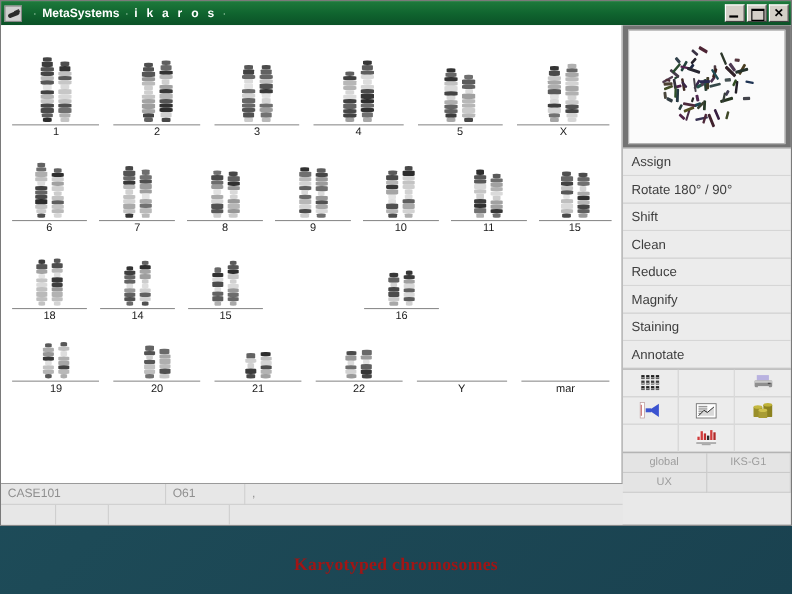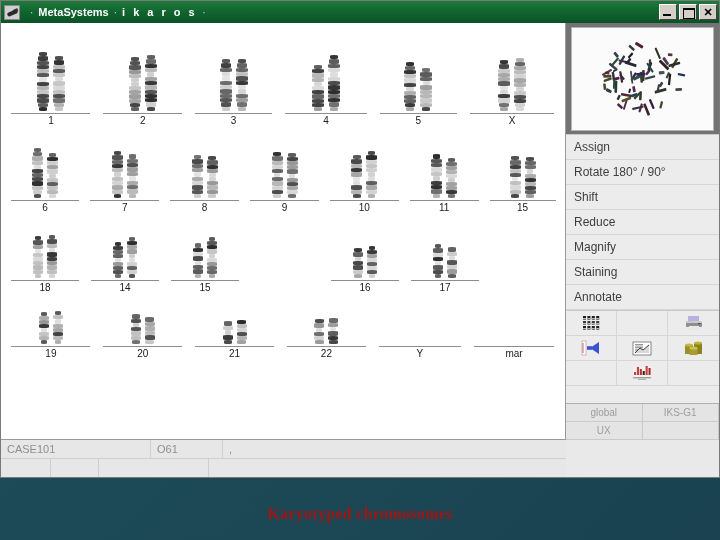--- a/index.html
+++ b/index.html
@@ -881,45 +881,20 @@
                 <div class="band" style="height: 4px; background: rgb(160, 160, 160); width: 100%; margin-left: 0%;"></div>
                 <div class="band" style="height: 4px; background: rgb(216, 216, 216); width: 100%; margin-left: 0%;"></div>
                 <div class="band" style="height: 4px; background: rgb(97, 97, 97); width: 100%; margin-left: 0%;"></div>
                 <div class="band" style="height: 4px; background: rgb(215, 215, 215); width: 100%; margin-left: 0%;"></div>
                 <div class="band" style="height: 4px; background: rgb(92, 92, 92); width: 100%; margin-left: 0%;"></div>
                 <div class="band" style="height: 4px; background: rgb(207, 207, 207); width: 68%; margin-left: 16%;"></div>
               </div>
             </div>
             <div class="cell-rule"></div>
             <div class="cell-label">16</div>
-          </div>
-          <div class="karyo-cell" style="width: 80px;">
-            <div class="chrom-pair">
-              <div class="chrom" style="height: 34px; width: 10px; transform: scaleX(-1);">
-                <div class="band" style="height: 4.25px; background: rgb(85, 85, 85); width: 68%; margin-left: 16%;"></div>
-                <div class="band" style="height: 4.25px; background: rgb(94, 94, 94); width: 100%; margin-left: 0%;"></div>
-                <div class="band" style="height: 4.25px; background: rgb(216, 216, 216); width: 100%; margin-left: 0%;"></div>
-                <div class="band" style="height: 4.25px; background: rgb(46, 46, 46); width: 100%; margin-left: 0%;"></div>
-                <div class="band" style="height: 4.25px; background: rgb(224, 224, 224); width: 62%; margin-left: 19%;"></div>
-                <div class="band" style="height: 4.25px; background: rgb(92, 92, 92); width: 100%; margin-left: 0%;"></div>
-                <div class="band" style="height: 4.25px; background: rgb(76, 76, 76); width: 100%; margin-left: 0%;"></div>
-                <div class="band" style="height: 4.25px; background: rgb(97, 97, 97); width: 68%; margin-left: 16%;"></div>
-              </div>
-              <div class="chrom" style="height: 31px; width: 10px;">
-                <div class="band" style="height: 4.42857px; background: rgb(97, 97, 97); width: 86%; margin-left: 7%;"></div>
-                <div class="band" style="height: 4.42857px; background: rgb(202, 202, 202); width: 100%; margin-left: 0%;"></div>
-                <div class="band" style="height: 4.42857px; background: rgb(218, 218, 218); width: 62%; margin-left: 19%;"></div>
-                <div class="band" style="height: 4.42857px; background: rgb(86, 86, 86); width: 100%; margin-left: 0%;"></div>
-                <div class="band" style="height: 4.42857px; background: rgb(209, 209, 209); width: 100%; margin-left: 0%;"></div>
-                <div class="band" style="height: 4.42857px; background: rgb(155, 155, 155); width: 100%; margin-left: 0%;"></div>
-                <div class="band" style="height: 4.42857px; background: rgb(93, 93, 93); width: 86%; margin-left: 7%;"></div>
-              </div>
-            </div>
-            <div class="cell-rule"></div>
-            <div class="cell-label">17</div>
           </div>
         </div>
       <div class="karyo-row" id="karyo-row-4">
           <div class="karyo-cell" style="width: 92px;">
             <div class="chrom-pair">
               <div class="chrom" style="height: 32px; width: 10px;">
                 <div class="band" style="height: 4px; background: rgb(89, 89, 89); width: 68%; margin-left: 16%;"></div>
                 <div class="band" style="height: 4px; background: rgb(171, 171, 171); width: 100%; margin-left: 0%;"></div>
                 <div class="band" style="height: 4px; background: rgb(150, 150, 150); width: 100%; margin-left: 0%;"></div>
                 <div class="band" style="height: 4px; background: rgb(57, 57, 57); width: 100%; margin-left: 0%;"></div>
@@ -1089,20 +1064,21 @@
             <rect x="91.8" y="34.8" width="12.8" height="3.0" rx="0.8" transform="rotate(42 98.2 36.0)" fill="rgb(50,35,41)"></rect>
             <rect x="68.5" y="77.1" width="9.0" height="2.3" rx="0.8" transform="rotate(108 73.0 78.3)" fill="rgb(77,40,57)"></rect>
             <rect x="44.1" y="24.9" width="6.1" height="2.9" rx="0.8" transform="rotate(47 47.2 26.1)" fill="rgb(51,66,76)"></rect>
           </svg>
       </div>
 
       <div id="menu-list">
           <div class="menu-item">Assign</div>
           <div class="menu-item">Rotate 180° / 90°</div>
           <div class="menu-item">Shift</div>
+          <div class="menu-item">Clean</div>
           <div class="menu-item">Reduce</div>
           <div class="menu-item">Magnify</div>
           <div class="menu-item">Staining</div>
           <div class="menu-item">Annotate</div>
         </div>
 
       <div id="icon-grid">
           <div class="icon-cell">
             <svg width="18" height="16" viewBox="0 0 18 16">
               <rect x="1" y="1" width="3" height="3.6" fill="#1e1e1e"></rect>

